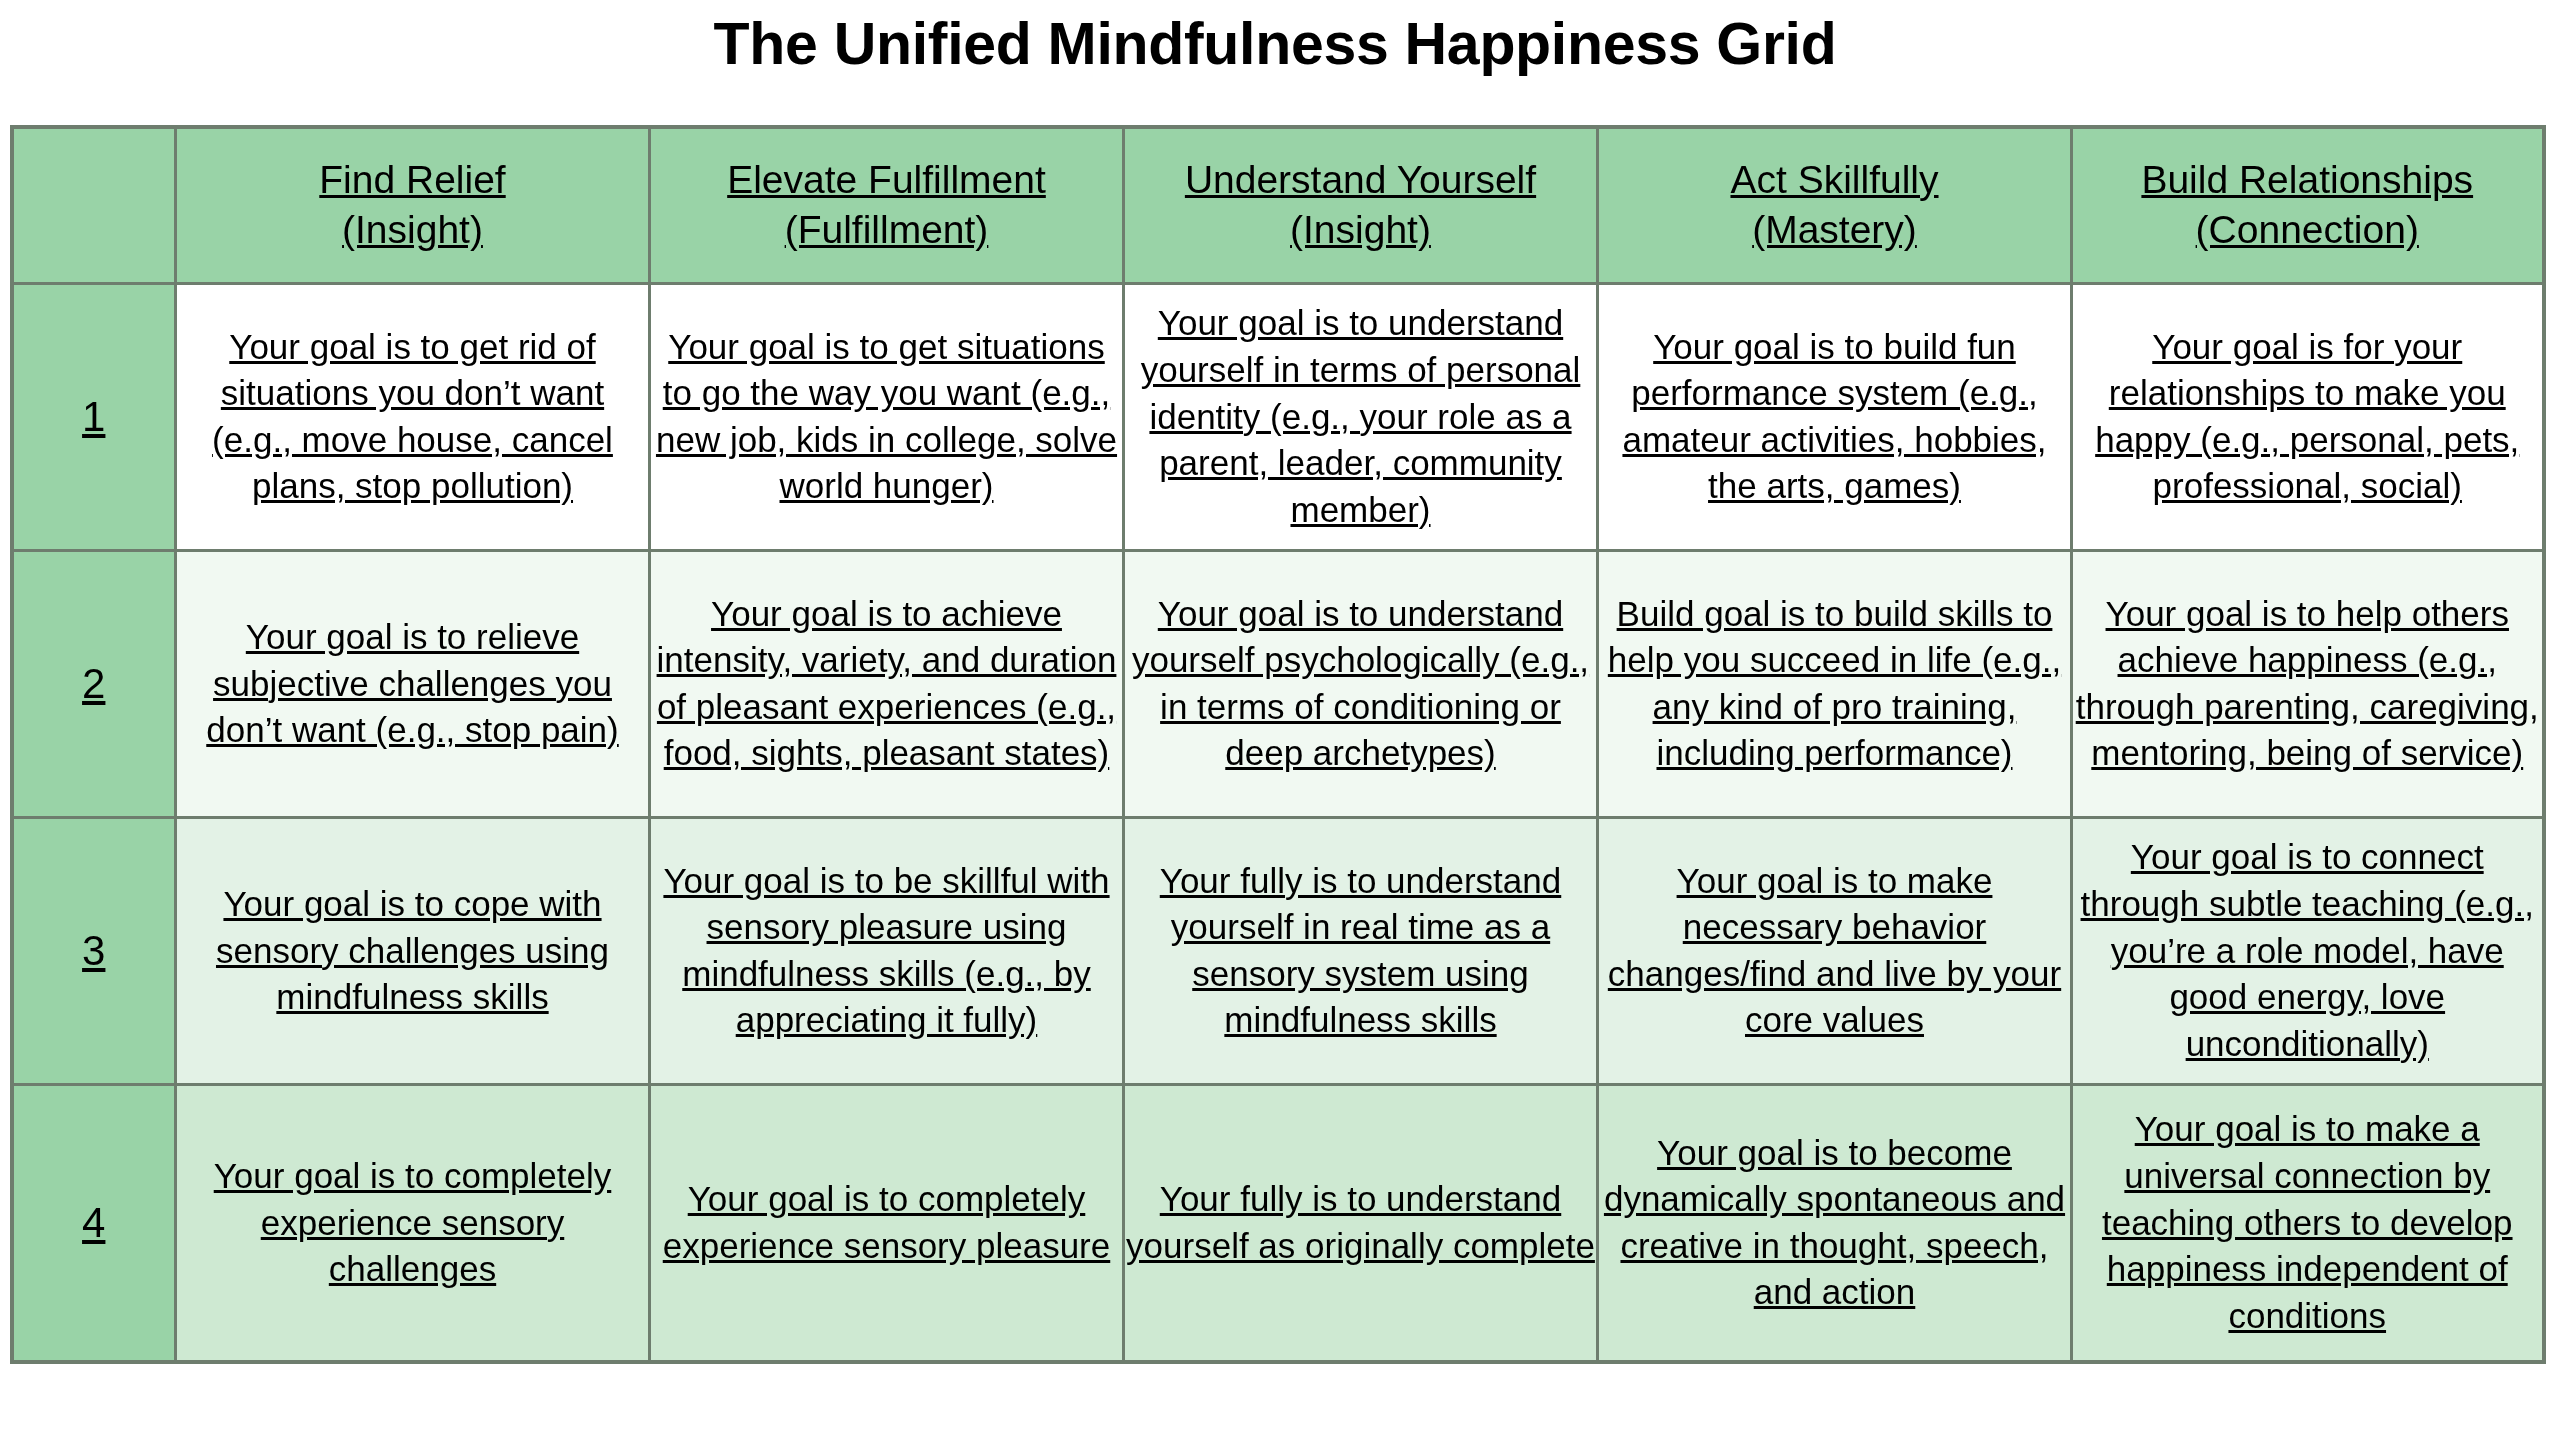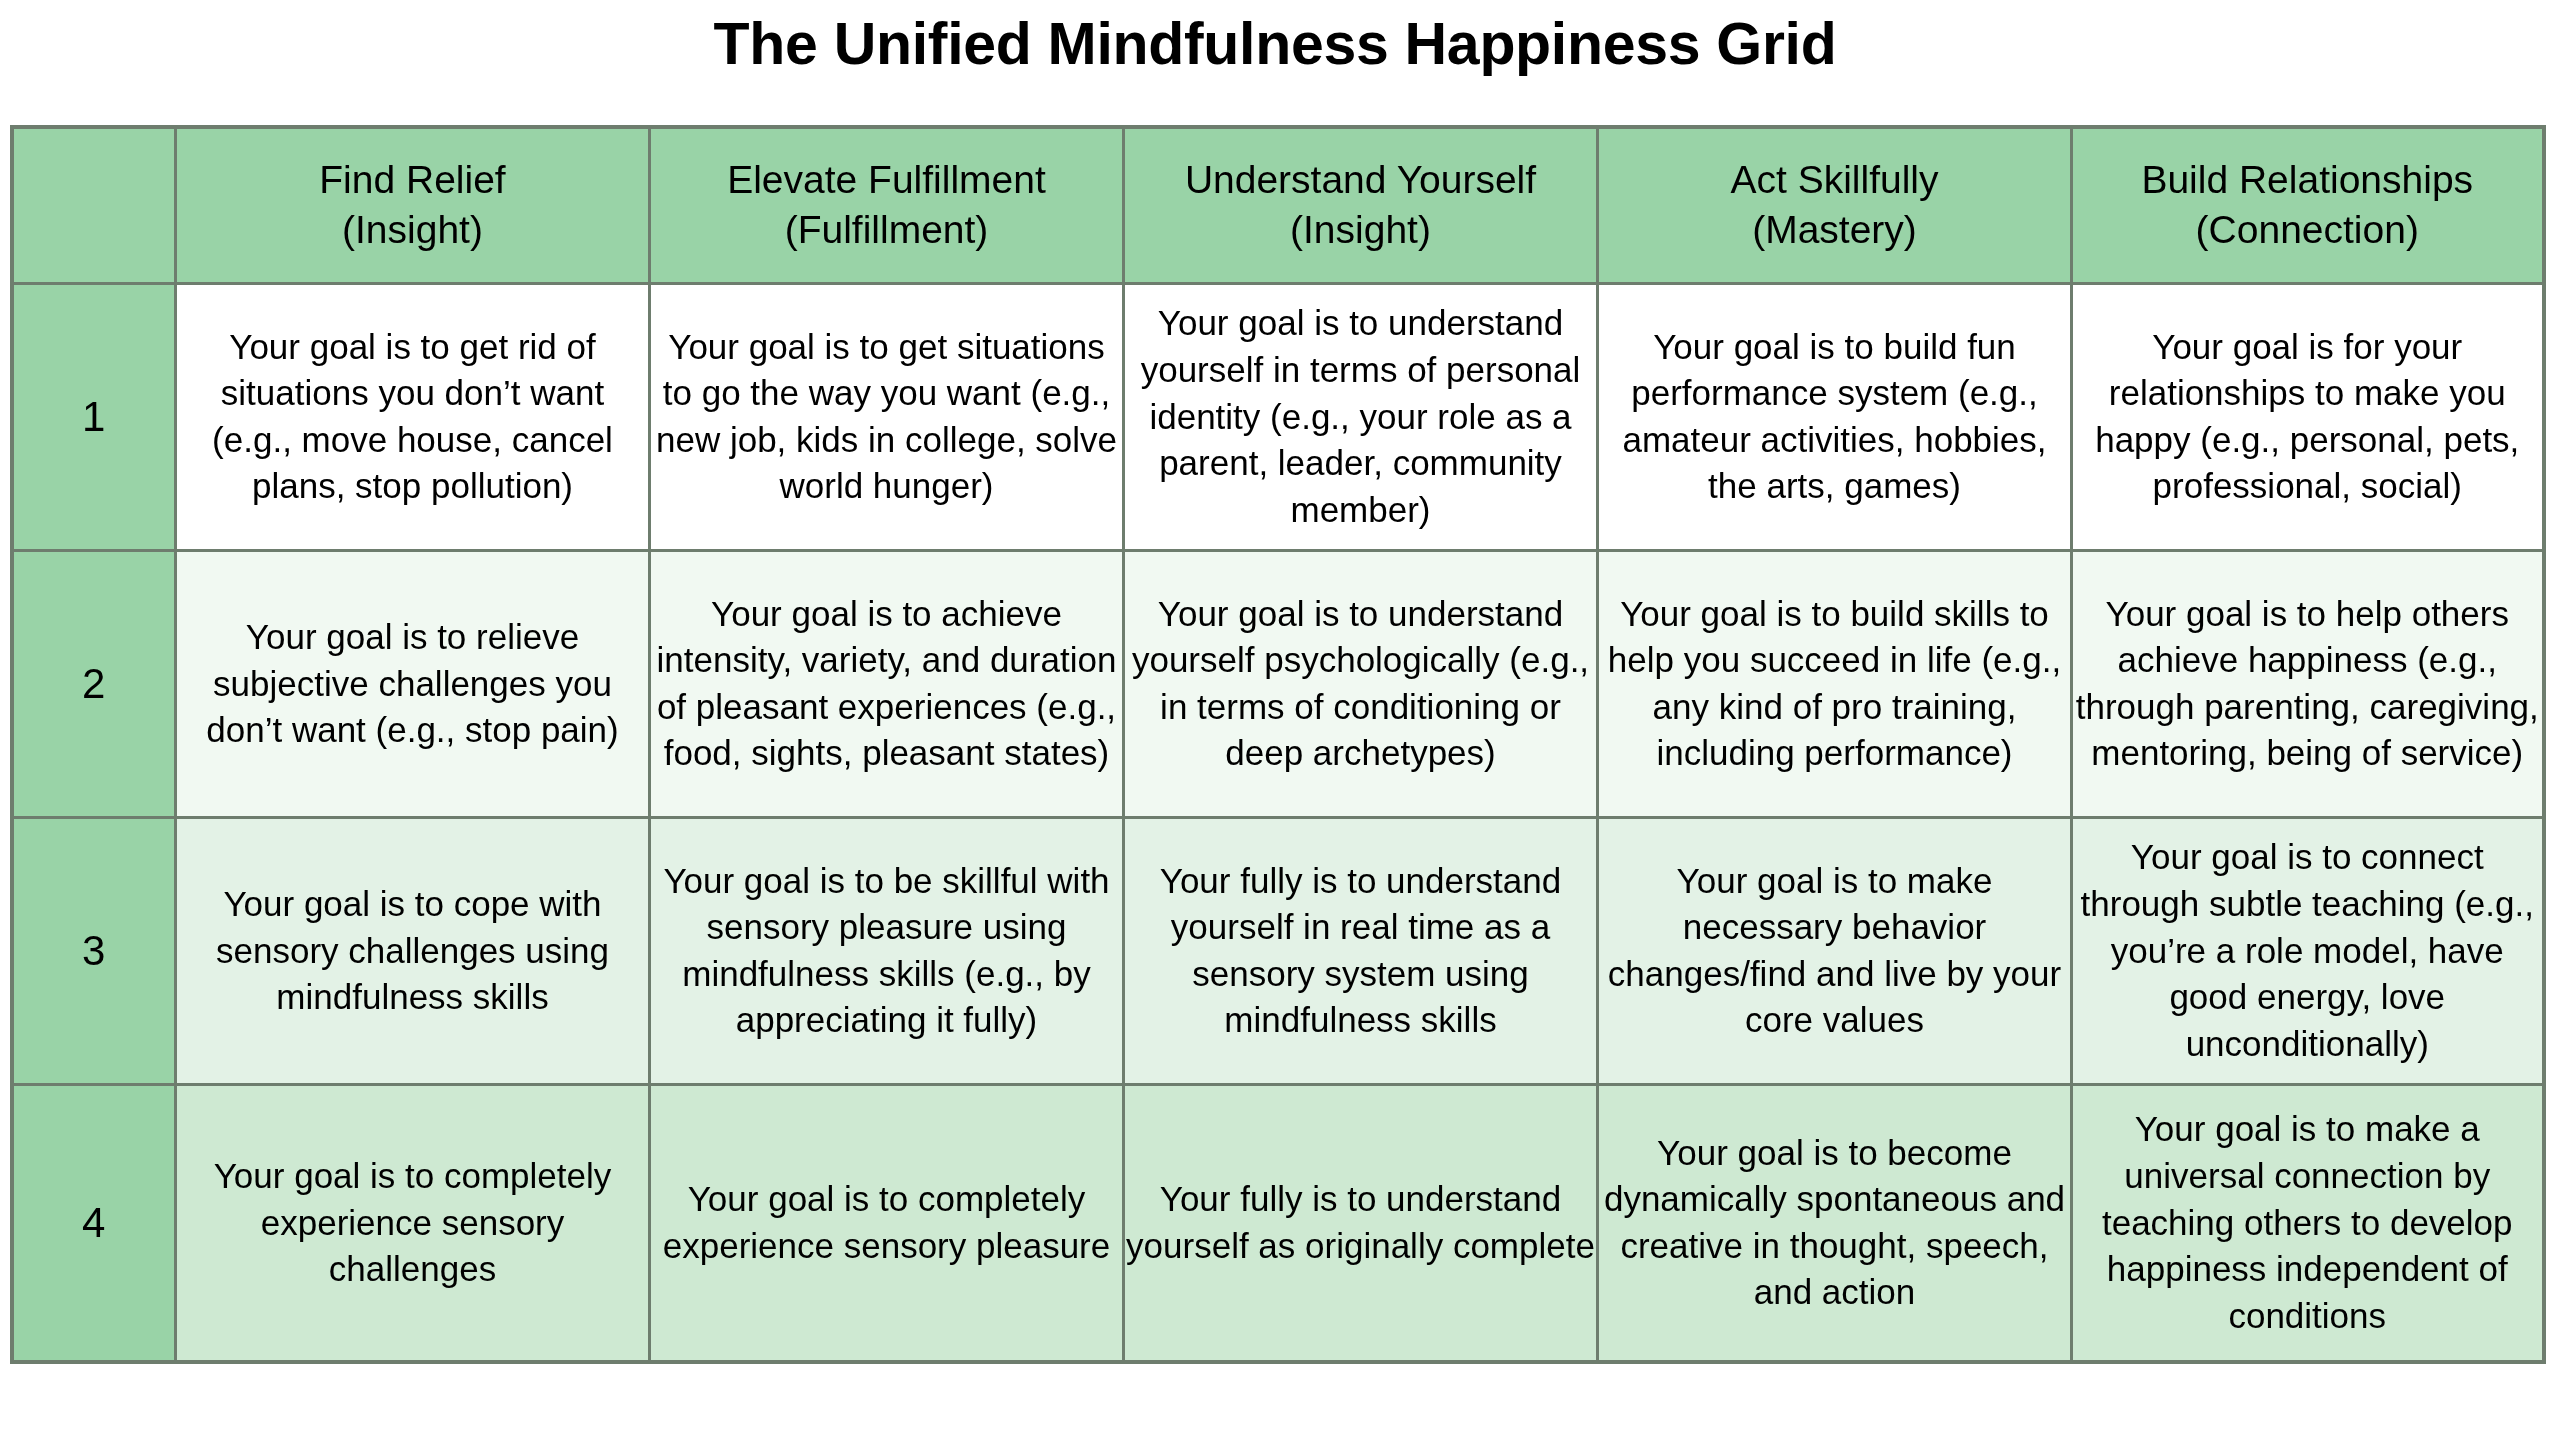--- a/index.html
+++ b/index.html
@@ -27,20 +27,21 @@
     letter-spacing: -0.3px;
     line-height: 1.0;
     padding-top: 14.8px;
     padding-bottom: 0;
     color: #000000;
     font-family: "Liberation Sans", sans-serif;
   }
   .grid-wrap {
     padding: 0 9.5px 0 9.5px;
     margin-top: 51px;
+    text-decoration: underline;
   }
   table.grid {
     border-collapse: collapse;
     table-layout: fixed;
     width: 2531px;
     border: 4.2px solid #6e7d6e;
   }
   table.grid td, table.grid th {
     border: 3.7px solid #6e7d6e;
     padding: 0;
@@ -133,21 +134,21 @@
           <td class="cell">Your goal is to get situations to go the way you want (e.g., new job, kids in college, solve world hunger)</td>
           <td class="cell">Your goal is to understand yourself in terms of personal identity (e.g., your role as a parent, leader, community member)</td>
           <td class="cell">Your goal is to build fun performance system (e.g., amateur activities, hobbies, the arts, games)</td>
           <td class="cell">Your goal is for your relationships to make you happy (e.g., personal, pets, professional, social)</td>
         </tr>
         <tr class="r2">
           <td class="rowidx">2</td>
           <td class="cell">Your goal is to relieve subjective challenges you don’t want (e.g., stop pain)</td>
           <td class="cell">Your goal is to achieve intensity, variety, and duration of pleasant experiences (e.g., food, sights, pleasant states)</td>
           <td class="cell">Your goal is to understand yourself psychologically (e.g., in terms of conditioning or deep archetypes)</td>
-          <td class="cell">Your goal is to build skills to help you succeed in life (e.g., any kind of pro training, including performance)</td>
+          <td class="cell">Build goal is to build skills to help you succeed in life (e.g., any kind of pro training, including performance)</td>
           <td class="cell">Your goal is to help others achieve happiness (e.g., through parenting, caregiving, mentoring, being of service)</td>
         </tr>
         <tr class="r3">
           <td class="rowidx">3</td>
           <td class="cell">Your goal is to cope with sensory challenges using mindfulness skills</td>
           <td class="cell">Your goal is to be skillful with sensory pleasure using mindfulness skills (e.g., by appreciating it fully)</td>
           <td class="cell">Your fully is to understand yourself in real time as a sensory system using mindfulness skills</td>
           <td class="cell">Your goal is to make necessary behavior changes/find and live by your core values</td>
           <td class="cell">Your goal is to connect through subtle teaching (e.g., you’re a role model, have good energy, love unconditionally)</td>
         </tr>

